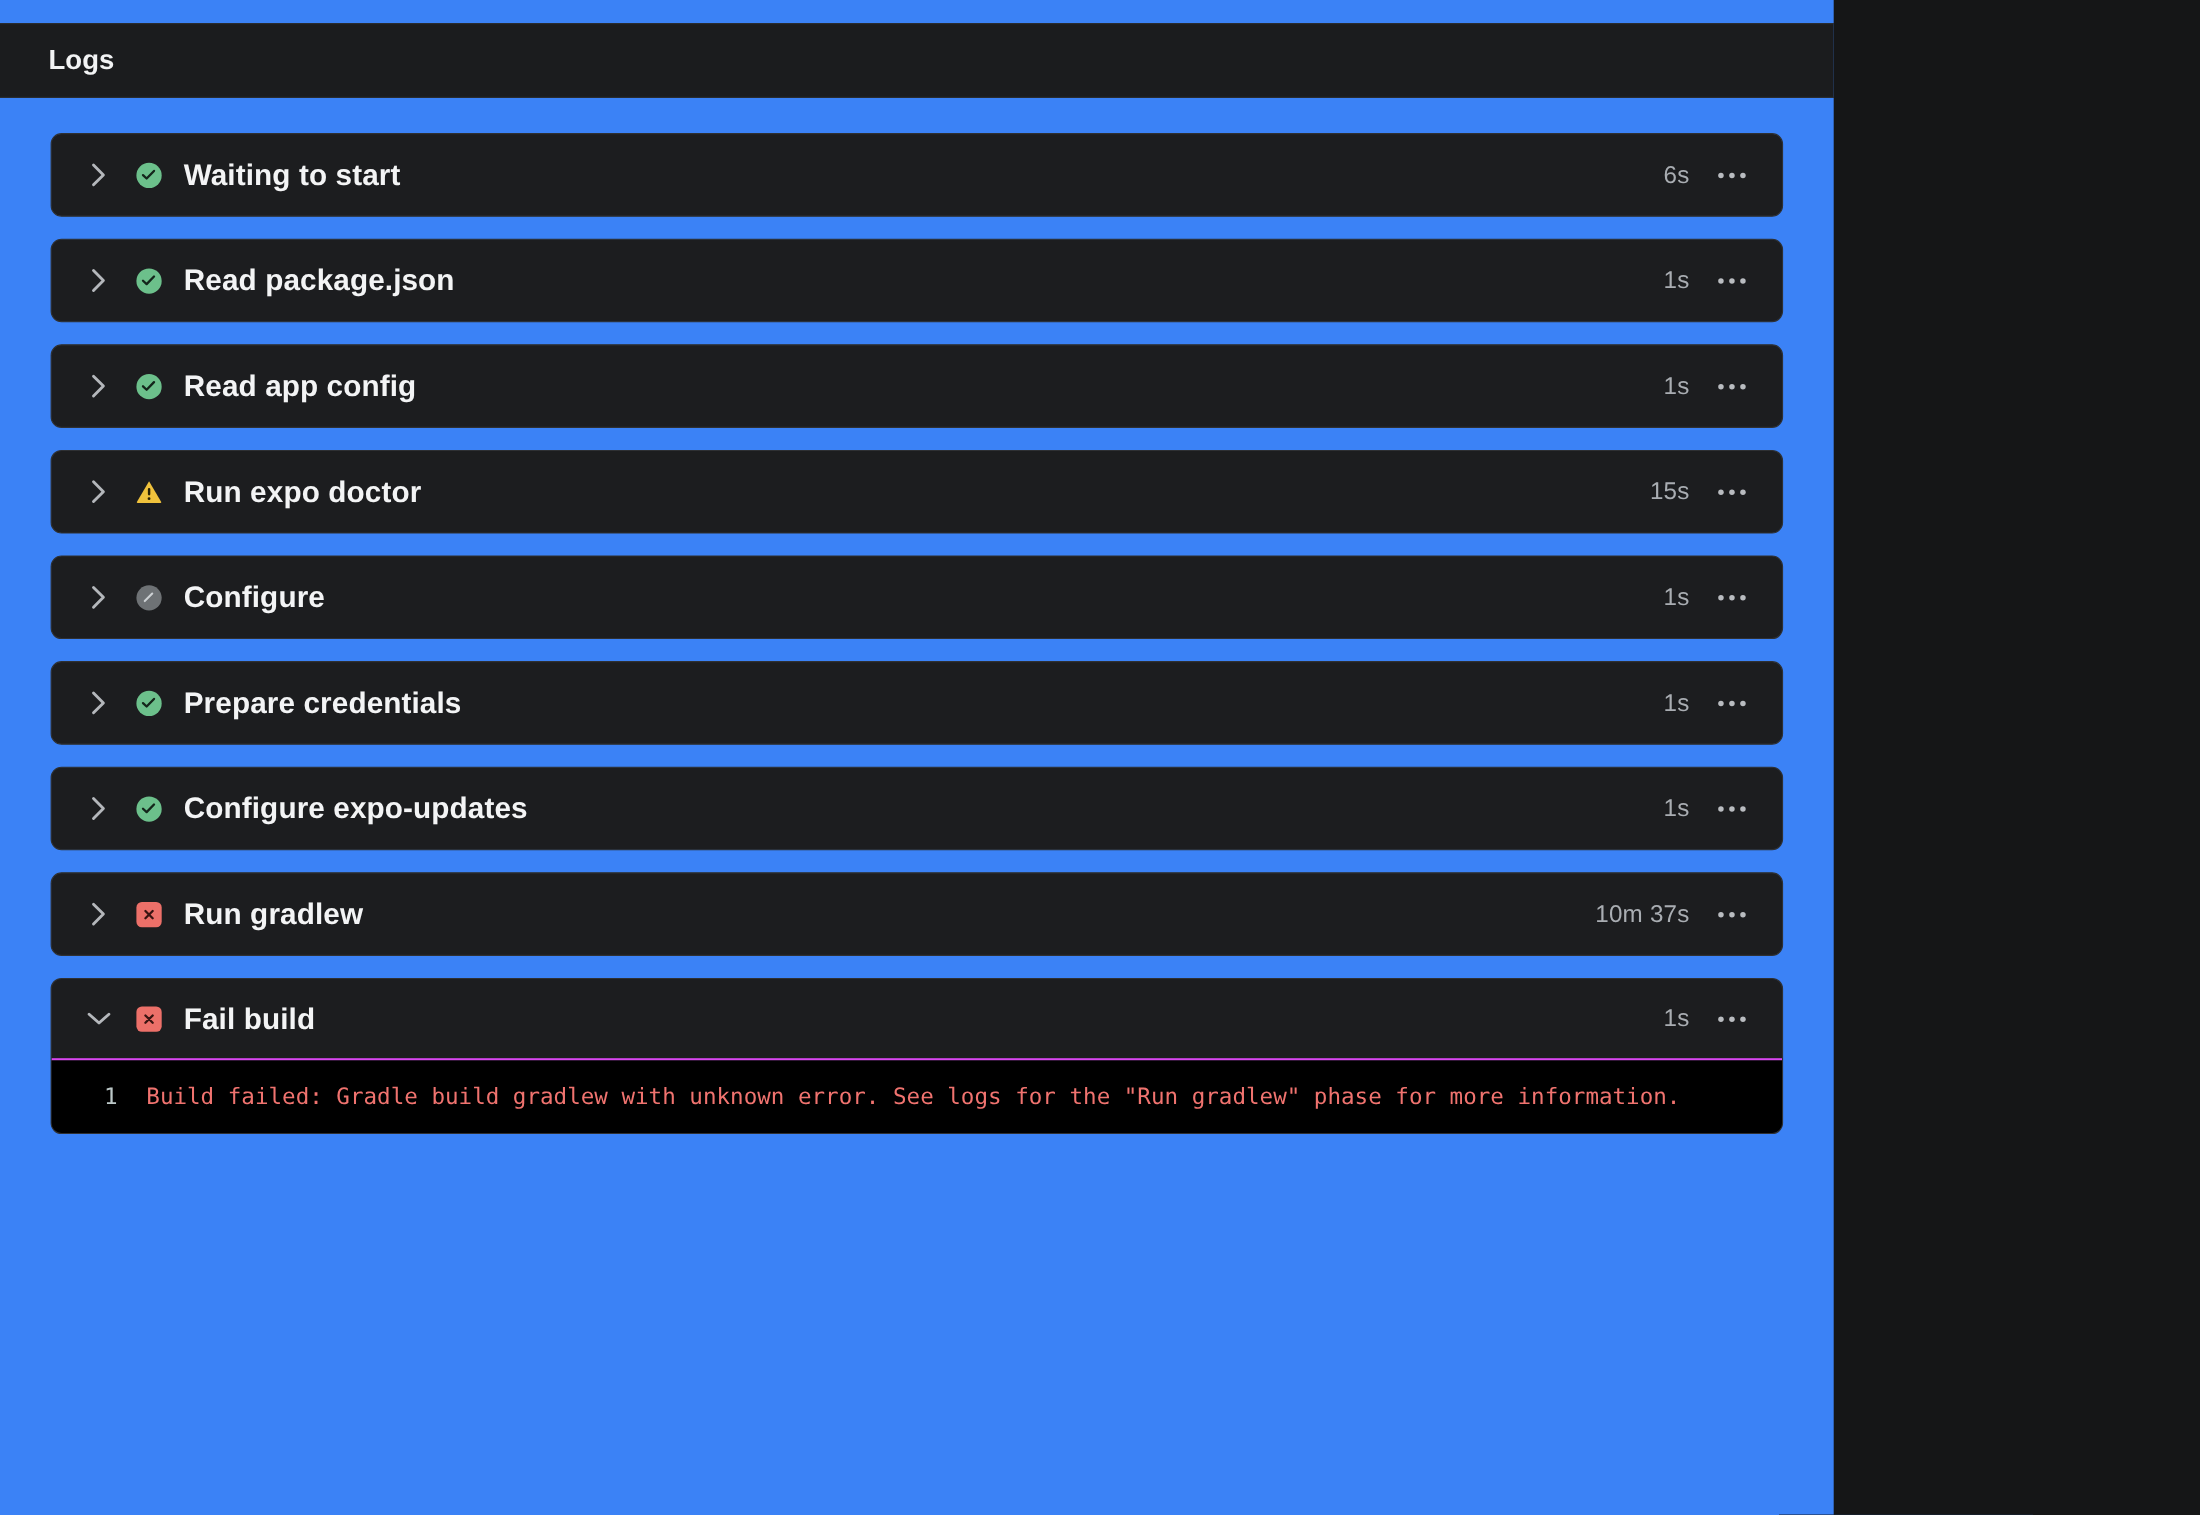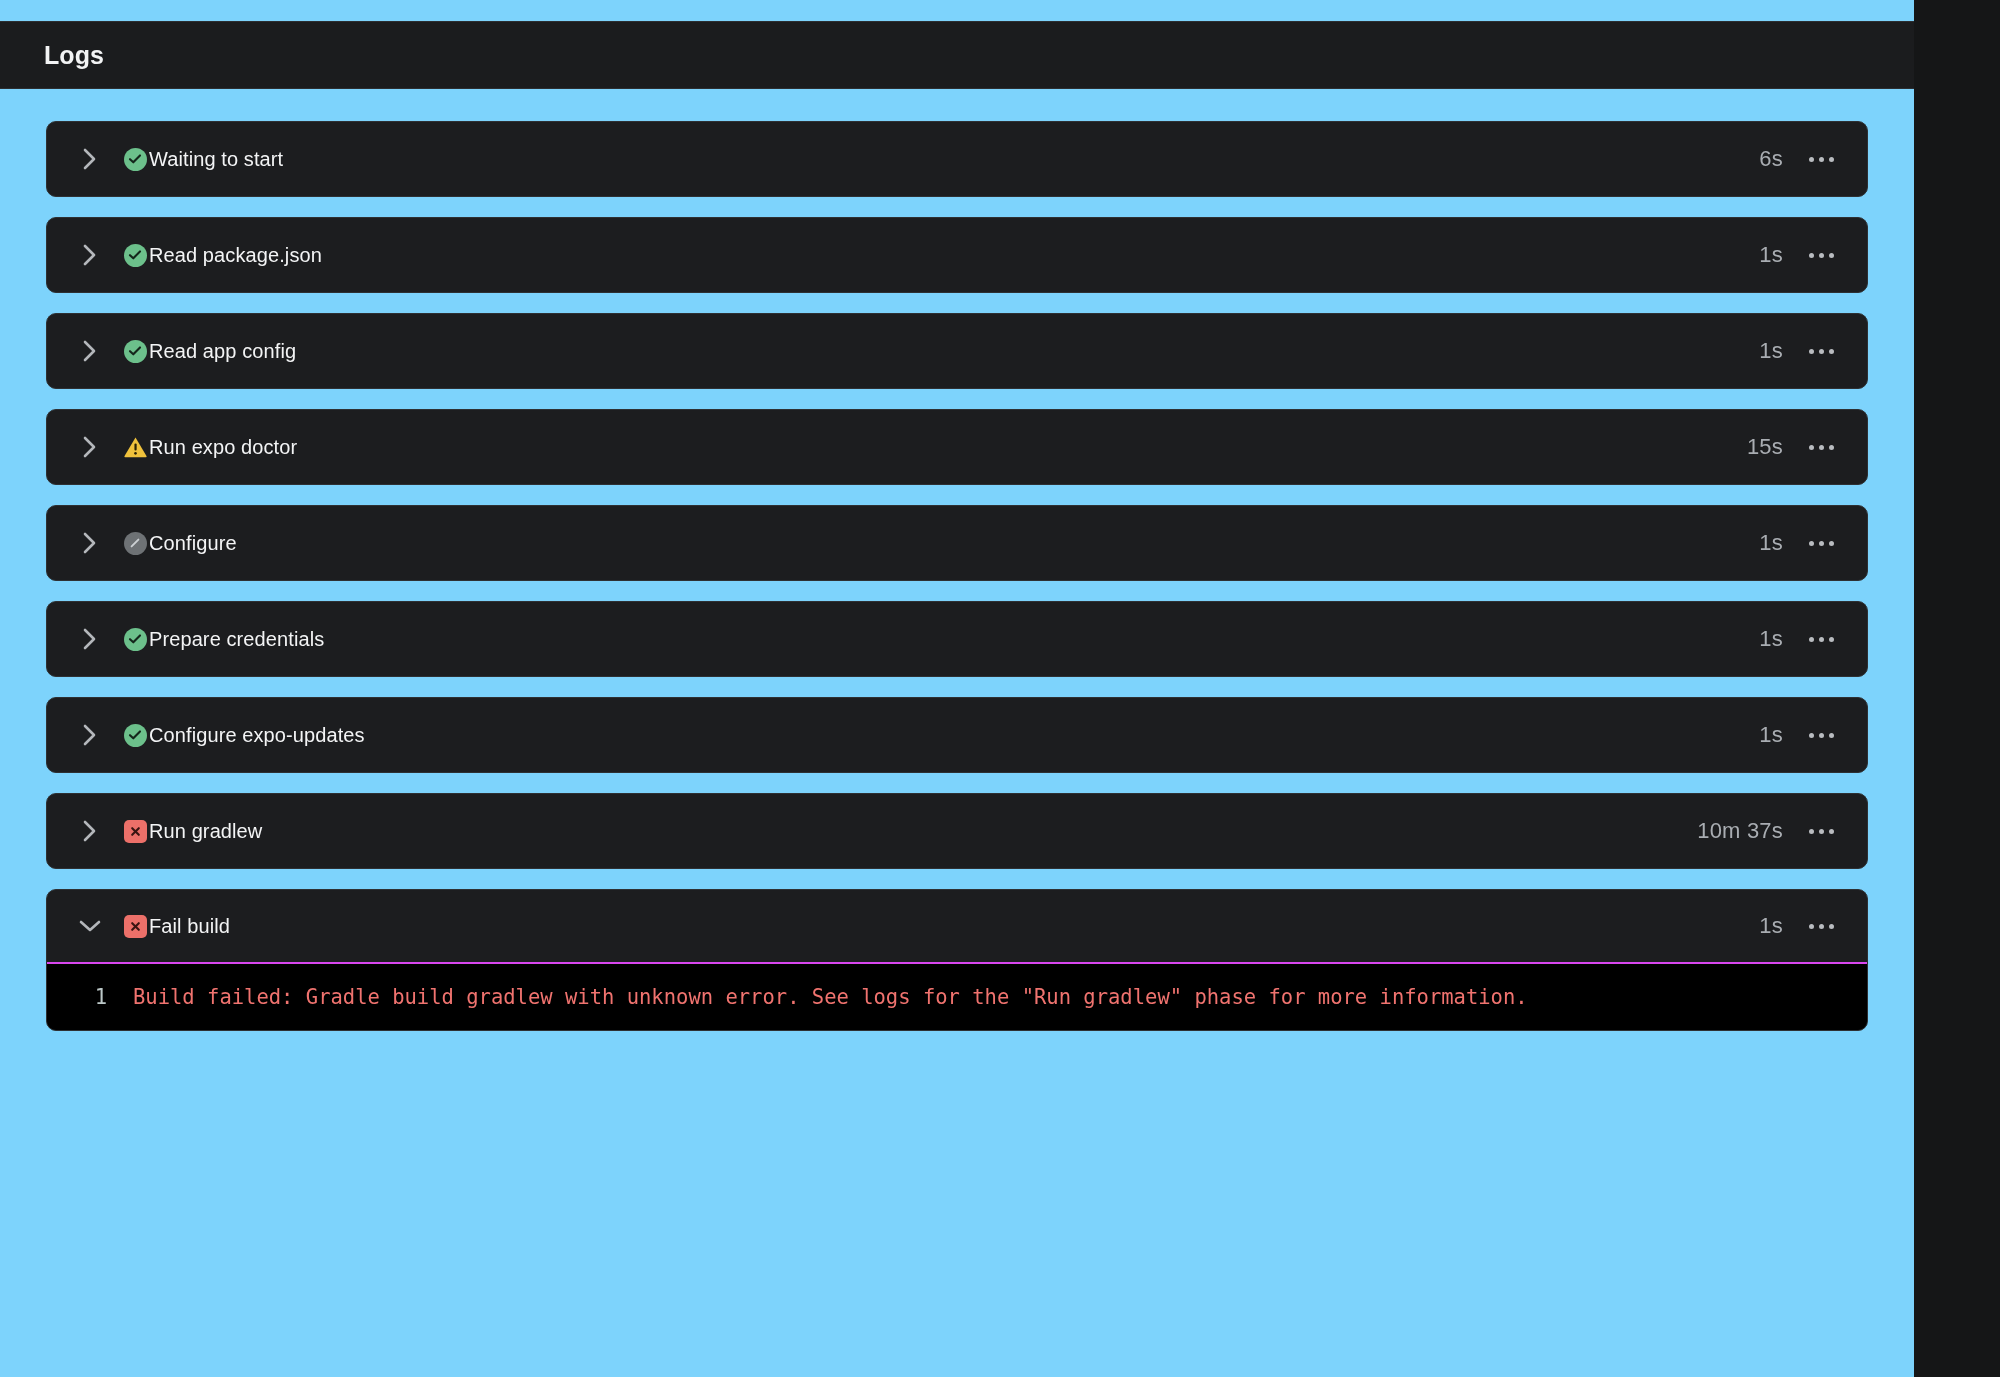--- a/index.html
+++ b/index.html
@@ -7,23 +7,23 @@
 
   html, body {
     width: 2000px;
     height: 1377px;
     background: #151617;
     font-family: "Liberation Sans", sans-serif;
     overflow: hidden;
   }
 
   #app {
-    width: 1914px;
+    width: 1667px;
     height: 1377px;
-    background: #7dd3fc;
+    background: #3b82f6;
     display: flex;
     flex-direction: column;
     position: relative;
   }
 
   
   .panel-header {
     height: 68px;
     flex: 0 0 68px;
     background: #1b1c1e;
@@ -114,23 +114,24 @@
   }
 
   .ico-error {
     width: 23px; height: 23px;
     border-radius: 5px;
     background: #ec7069;
     display: flex; align-items: center; justify-content: center;
   }
 
   .phase-label {
+    margin-left: 18px;
     color: #f3f4f5;
-    font-size: 20px;
-    font-weight: 400;
+    font-size: 27px;
+    font-weight: 700;
     letter-spacing: 0.1px;
     white-space: nowrap;
   }
 
   .spacer { flex: 1 1 auto; }
 
   .duration {
     color: #a9adb2;
     font-size: 22px;
     letter-spacing: 0.2px;

